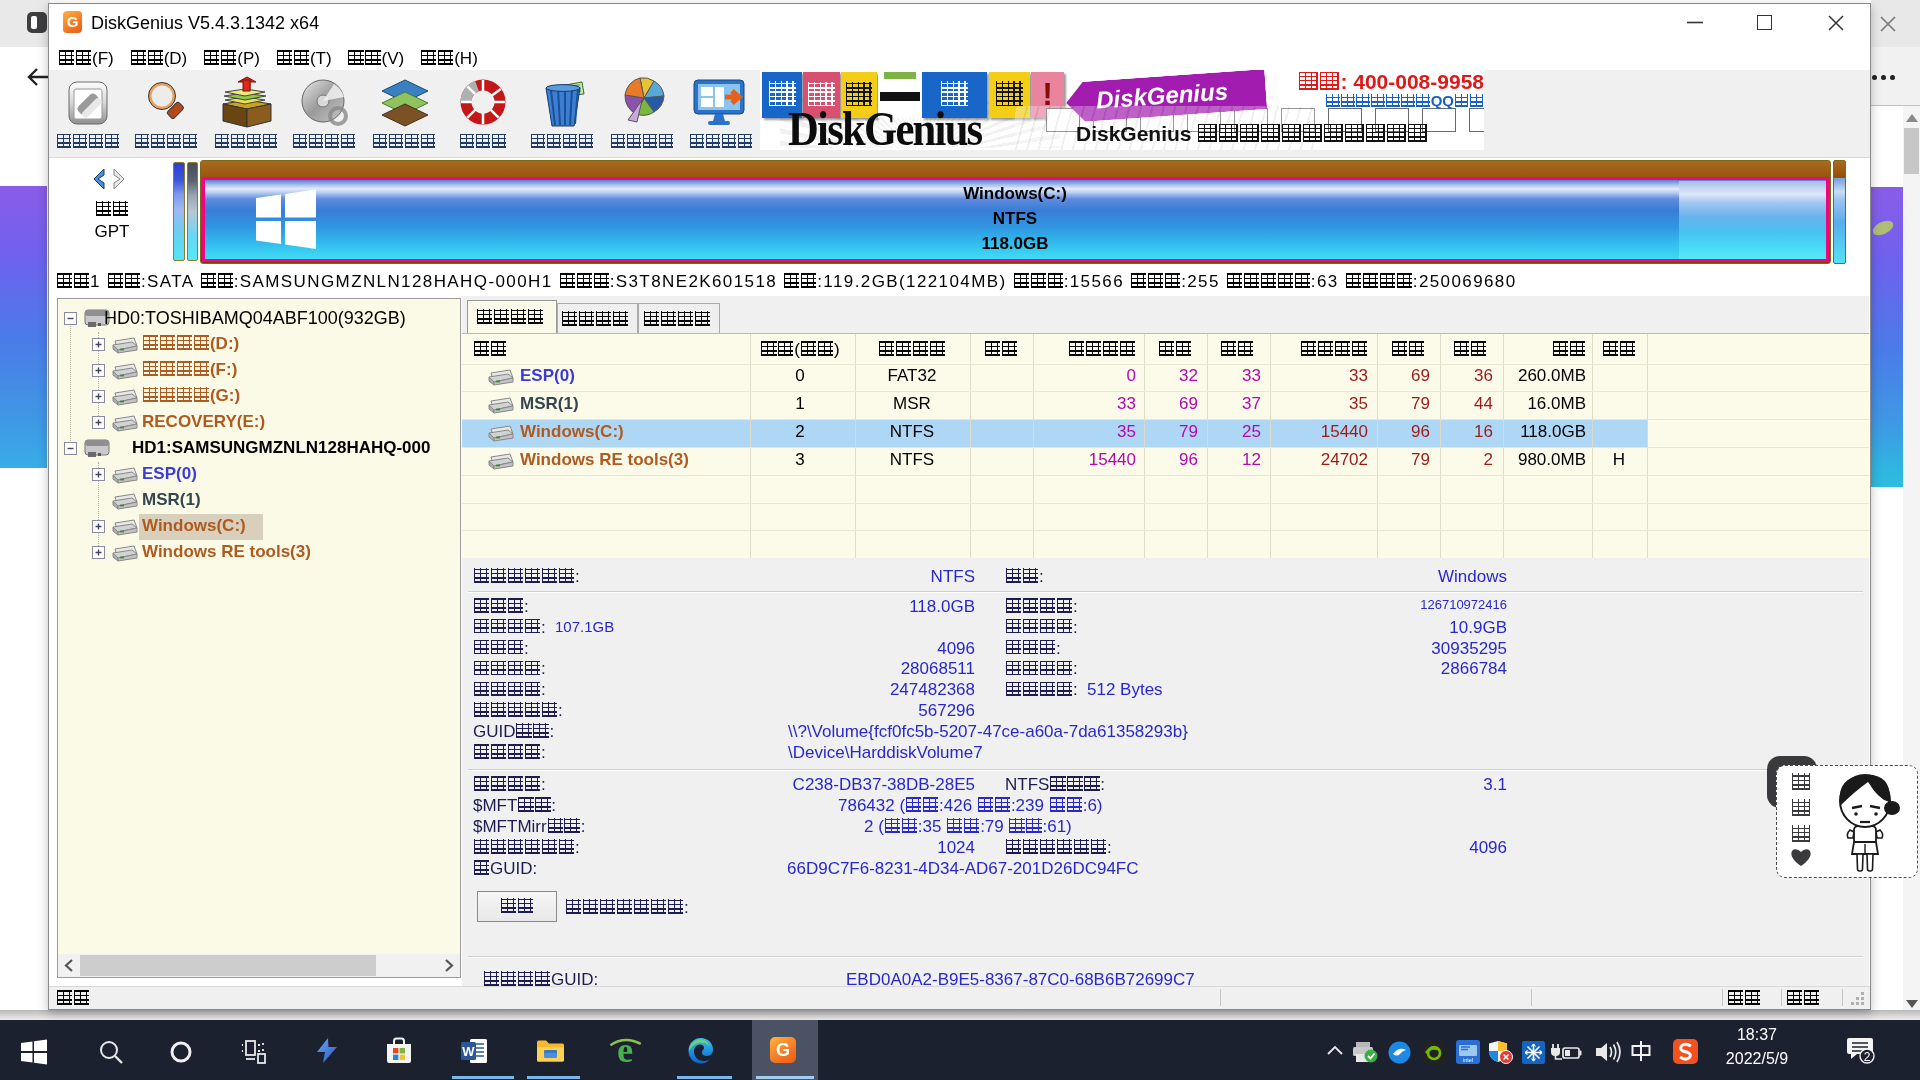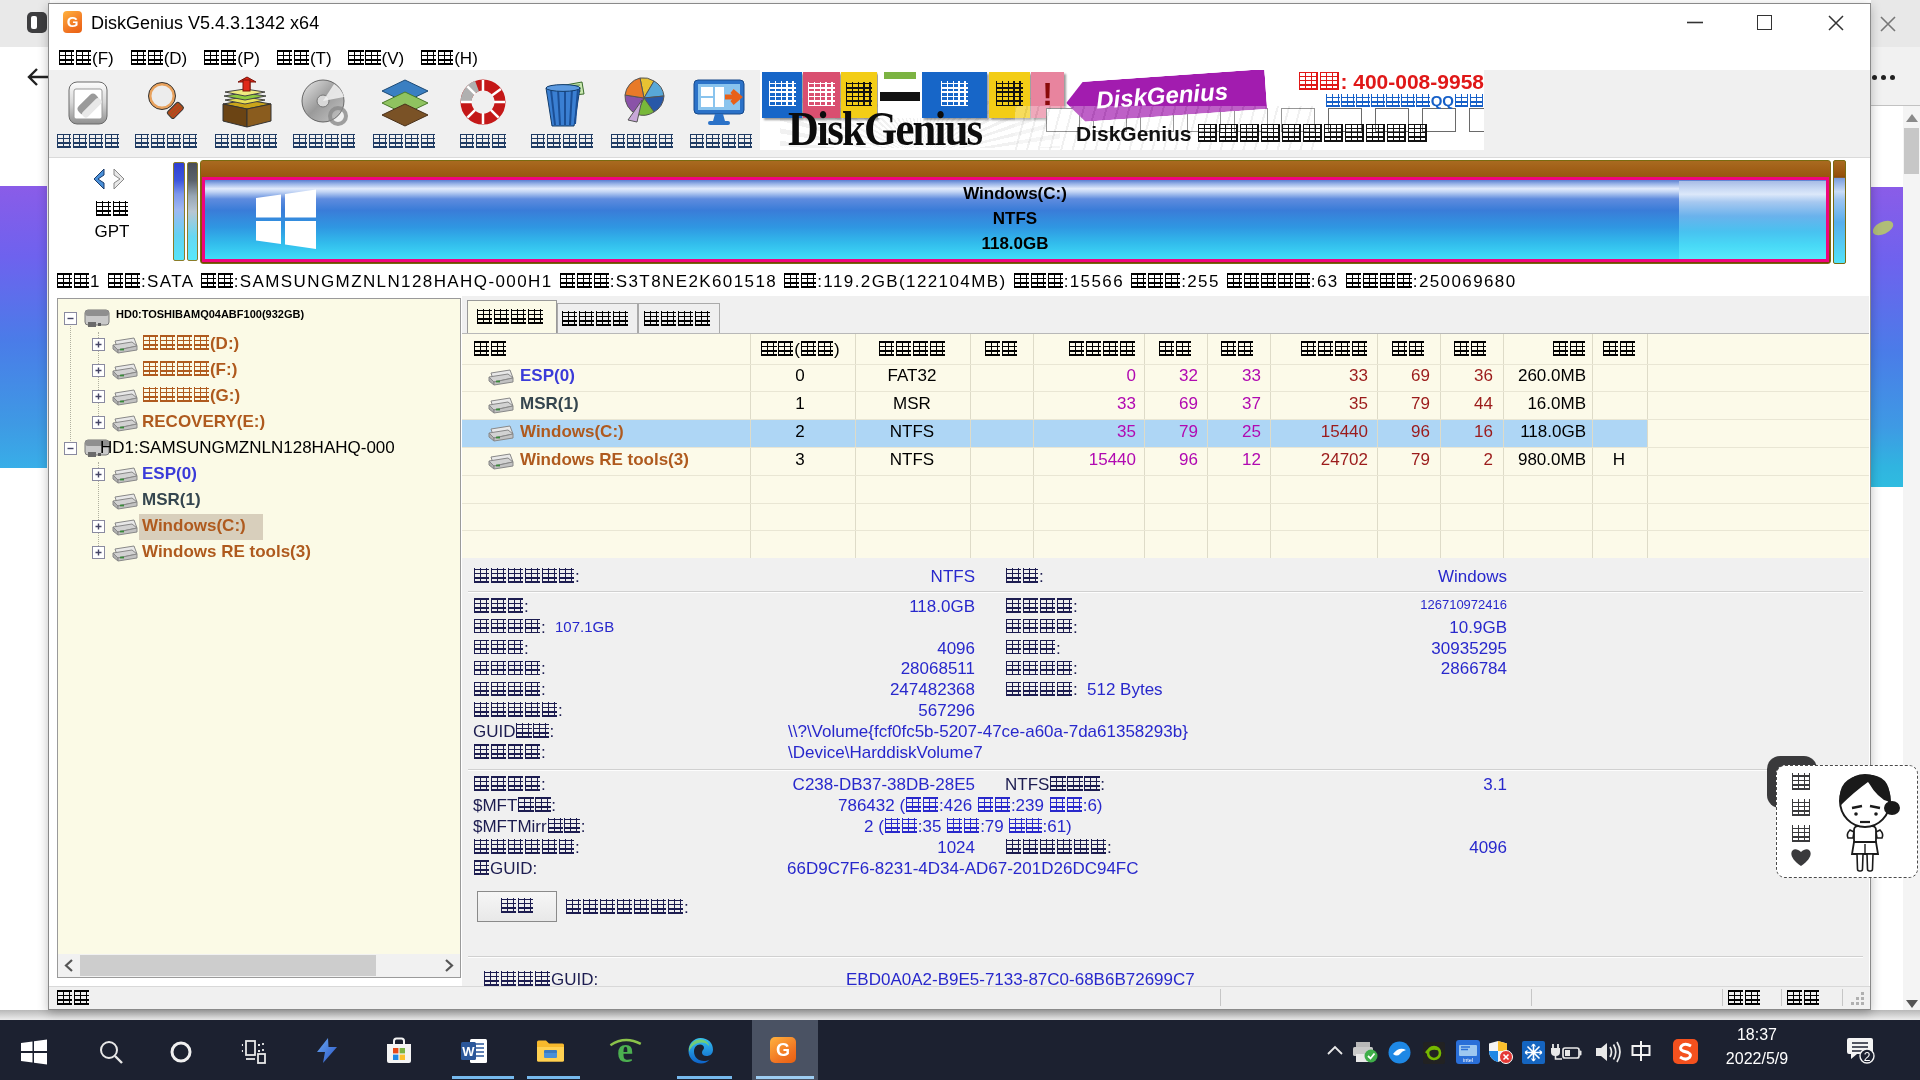--- a/index.html
+++ b/index.html
@@ -226,21 +226,21 @@
 <svg class="a" style="left:64px;top:312px" width="13" height="13" viewBox="0 0 13 13">
       <rect x="0.5" y="0.5" width="12" height="12" fill="#fff" stroke="#8a8aa0"></rect>
       <path d="M3.5 6.5 H9.5" stroke="#446" stroke-width="1.4"></path>
     </svg>
     <svg class="a" style="left:84px;top:309px" width="26" height="20" viewBox="0 0 26 20">
       <rect x="1" y="1" width="24" height="15" rx="3" fill="#c9c9c9" stroke="#777"></rect>
       <rect x="1" y="1" width="24" height="6" rx="3" fill="#8f8f8f"></rect>
       <rect x="4" y="13" width="8" height="5" fill="#6a6a6a"></rect>
       <rect x="14" y="14" width="3" height="3" fill="#5a5a5a"></rect>
     </svg>
-    <div class="a" style="left:116px;top:308px;font-size:11px;font-weight:bold;color:#000000;white-space:nowrap">HD0:TOSHIBAMQ04ABF100(932GB)</div>
+    <div class="a" style="left:104px;top:308px;font-size:18px;font-weight:normal;color:#000000;white-space:nowrap">HD0:TOSHIBAMQ04ABF100(932GB)</div>
 <svg class="a" style="left:92px;top:338px" width="13" height="13" viewBox="0 0 13 13">
       <rect x="0.5" y="0.5" width="12" height="12" fill="#fff" stroke="#8a8aa0"></rect>
       <path d="M3.5 6.5 H9.5 M6.5 3.5 V9.5" stroke="#446" stroke-width="1.4"></path>
     </svg>
     <svg class="a" style="left:111px;top:337px" width="27" height="17" viewBox="0 0 27 17">
       <polygon points="4,4 23,1 26,9 7,13" fill="#e8e8e8" stroke="#888"></polygon>
       <polygon points="2,8 21,5 26,9 7,13" fill="#d2d2d2" stroke="#888"></polygon>
       <polygon points="2,8 7,13 7,16 2,12" fill="#b0b0b0" stroke="#888"></polygon>
       <polygon points="7,13 26,9 26,13 7,16" fill="#c2c2c2" stroke="#888"></polygon>
       <rect x="9" y="11.6" width="4" height="1.8" fill="#3a8a3a"></rect>
@@ -285,21 +285,21 @@
 <svg class="a" style="left:64px;top:442px" width="13" height="13" viewBox="0 0 13 13">
       <rect x="0.5" y="0.5" width="12" height="12" fill="#fff" stroke="#8a8aa0"></rect>
       <path d="M3.5 6.5 H9.5" stroke="#446" stroke-width="1.4"></path>
     </svg>
     <svg class="a" style="left:84px;top:439px" width="26" height="20" viewBox="0 0 26 20">
       <rect x="1" y="1" width="24" height="15" rx="3" fill="#c9c9c9" stroke="#777"></rect>
       <rect x="1" y="1" width="24" height="6" rx="3" fill="#8f8f8f"></rect>
       <rect x="4" y="13" width="8" height="5" fill="#6a6a6a"></rect>
       <rect x="14" y="14" width="3" height="3" fill="#5a5a5a"></rect>
     </svg>
-    <div class="a" style="left:100px;top:438px;font-size:17px;font-weight:normal;color:#000000;white-space:nowrap">HD1:SAMSUNGMZNLN128HAHQ-000</div>
+    <div class="a" style="left:132px;top:438px;font-size:17px;font-weight:bold;color:#000000;white-space:nowrap">HD1:SAMSUNGMZNLN128HAHQ-000</div>
 <svg class="a" style="left:92px;top:468px" width="13" height="13" viewBox="0 0 13 13">
       <rect x="0.5" y="0.5" width="12" height="12" fill="#fff" stroke="#8a8aa0"></rect>
       <path d="M3.5 6.5 H9.5 M6.5 3.5 V9.5" stroke="#446" stroke-width="1.4"></path>
     </svg>
     <svg class="a" style="left:111px;top:467px" width="27" height="17" viewBox="0 0 27 17">
       <polygon points="4,4 23,1 26,9 7,13" fill="#e8e8e8" stroke="#888"></polygon>
       <polygon points="2,8 21,5 26,9 7,13" fill="#d2d2d2" stroke="#888"></polygon>
       <polygon points="2,8 7,13 7,16 2,12" fill="#b0b0b0" stroke="#888"></polygon>
       <polygon points="7,13 26,9 26,13 7,16" fill="#c2c2c2" stroke="#888"></polygon>
       <rect x="9" y="11.6" width="4" height="1.8" fill="#3a8a3a"></rect>
@@ -507,21 +507,21 @@
 <div class="a" style="left:1005px;top:838px;font-size:17px;color:#1c1c50;white-space:nowrap"><i class="z"></i><i class="z"></i><i class="z"></i><i class="z"></i><i class="z"></i><i class="z"></i>:</div>
 <div class="a" style="left:1087px;top:838px;width:420px;text-align:right;font-size:17px;color:#2828cc;white-space:nowrap">4096</div>
 <div class="a" style="left:473px;top:859px;font-size:17px;color:#1c1c50;white-space:nowrap"><i class="z"></i>GUID:</div>
 <div class="a" style="left:787px;top:859px;font-size:17px;color:#2828cc;white-space:nowrap">66D9C7F6-8231-4D34-AD67-201D26DC94FC</div>
 <div class="a" style="left:477px;top:891px;width:80px;height:31px;background:linear-gradient(180deg,#f6f6f6,#e8e8e8);border:1px solid #8a8a8a;font-size:17px;color:#1c1c50;text-align:center;line-height:29px"><i class="z"></i><i class="z"></i></div>
 <div class="a" style="left:565px;top:898px;font-size:17px;color:#1c1c50;white-space:nowrap"><i class="z"></i><i class="z"></i><i class="z"></i><i class="z"></i><i class="z"></i><i class="z"></i><i class="z"></i>:</div>
 <div class="a" style="left:468px;top:956px;width:1395px;height:1px;background:#d0d0d0"></div>
     <div class="a" style="left:468px;top:957px;width:1395px;height:1px;background:#fdfdfd"></div>
 <div class="a" style="left:462px;top:966px;width:1407px;height:22px;overflow:hidden">
       <div class="a" style="left:21px;top:4px;font-size:17px;color:#1c1c50;white-space:nowrap"><i class="z"></i><i class="z"></i><i class="z"></i><i class="z"></i>GUID:</div>
-      <div class="a" style="left:384px;top:4px;font-size:17px;color:#2828cc;white-space:nowrap">EBD0A0A2-B9E5-7133-87C0-68B6B72699C7</div>
+      <div class="a" style="left:384px;top:4px;font-size:17px;color:#2828cc;white-space:nowrap">EBD0A0A2-B9E5-8367-87C0-68B6B72699C7</div>
     </div>
 
 <div class="a" style="left:49px;top:986px;width:1821px;height:23px;background:#f0f0f0;border-top:1px solid #d8d8d8"></div>
 <div class="a" style="left:56px;top:989px;font-size:17px;color:#000"><i class="z"></i><i class="z"></i></div>
 <div class="a" style="left:1220px;top:989px;width:1px;height:17px;background:#c6c6c6"></div>
 <div class="a" style="left:1531px;top:989px;width:1px;height:17px;background:#c6c6c6"></div>
 <div class="a" style="left:1722px;top:989px;width:1px;height:17px;background:#c6c6c6"></div>
 <div class="a" style="left:1781px;top:989px;width:1px;height:17px;background:#c6c6c6"></div>
 <div class="a" style="left:1842px;top:989px;width:1px;height:17px;background:#c6c6c6"></div>
 <div class="a" style="left:1727px;top:989px;font-size:17px;color:#000"><i class="z"></i><i class="z"></i></div>

